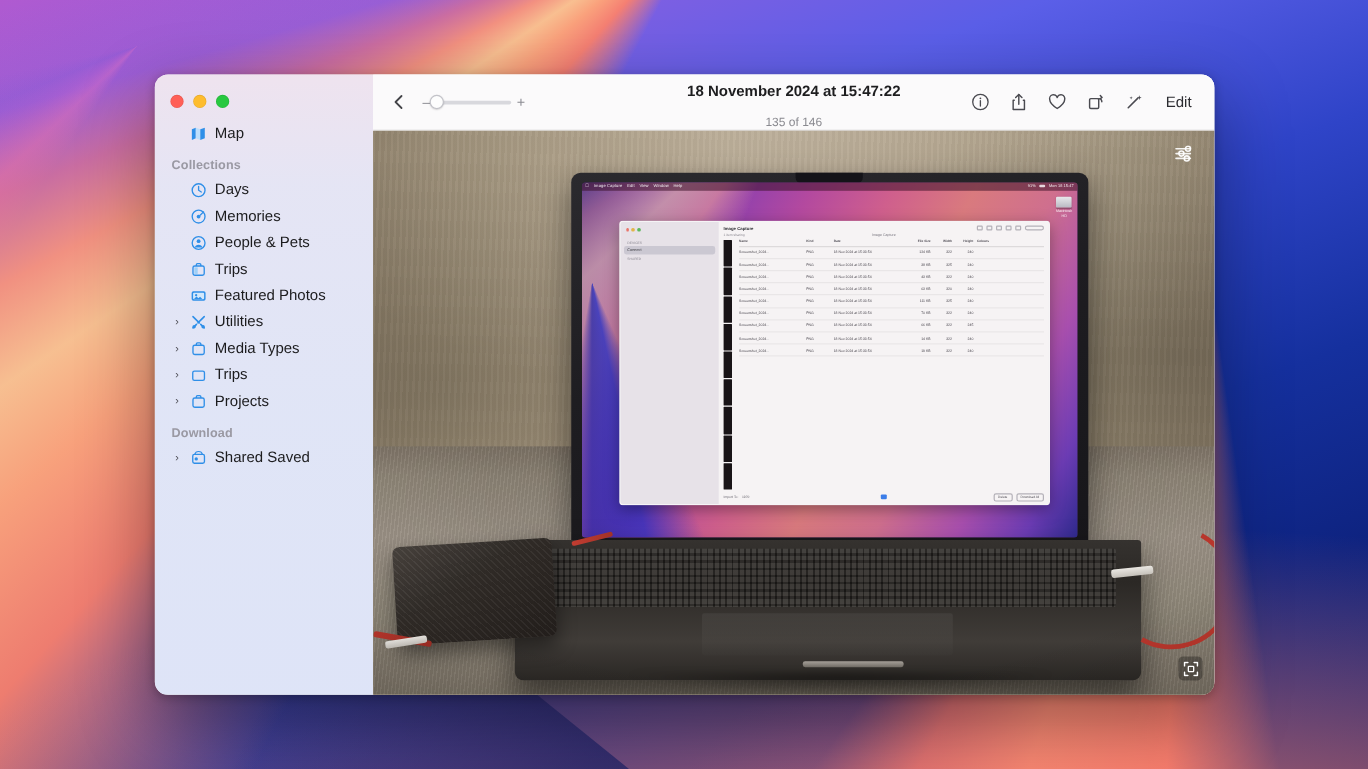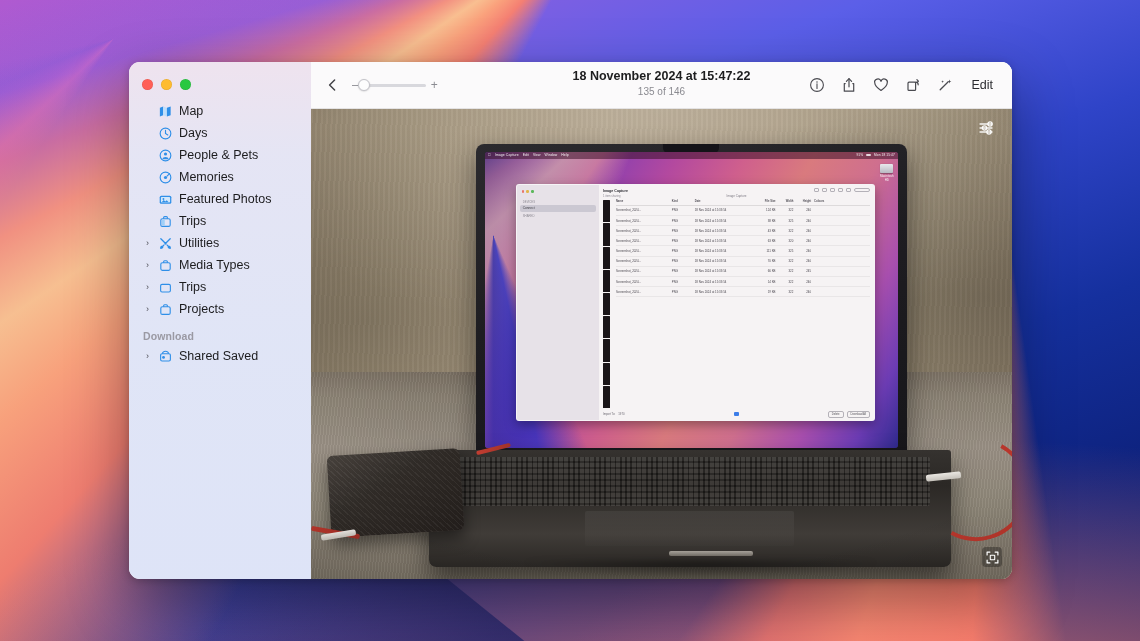--- a/index.html
+++ b/index.html
@@ -219,21 +219,21 @@
   .tb-title {
     font-size: 12.5px;
     font-weight: 600;
     color: #1d1d1f;
     line-height: 16px;
   }
   .tb-sub {
     font-size: 10px;
     color: #8a8a90;
     line-height: 13px;
-    margin-top: 1px;
+    margin-top: 12px;
   }
   .tb-right {
     margin-left: auto;
     display: flex; align-items: center; gap: 6px;
     position: relative; z-index: 2;
   }
   .edit-btn {
     font-size: 12.5px;
     color: #2b2b30;
     padding: 3px 7px;
@@ -587,75 +587,76 @@
             <svg viewBox="0 0 16 16">
                 <path d="M2 4l3.5-1.4V12L2 13.4z" fill="#2f8fe8"></path>
                 <path d="M5.5 2.6L9.5 4v9.4L5.5 12z" fill="#bedffc"></path>
                 <path d="M9.5 4L13.5 2.6V12L9.5 13.4z" fill="#2f8fe8"></path>
               </svg>
           </span>
           <span class="sb-label">Map</span>
         </li>
       </ul>
 
+      <div class="sb-section">Collections</div>
       <ul class="sb-list">
         <li class="sb-item">
           <span class="disclosure spacer">›</span>
           <span class="sb-icon">
             <svg viewBox="0 0 16 16">
                 <circle cx="8" cy="8" r="5.7" fill="none" stroke="#2f8fe8" stroke-width="1.2"></circle>
                 <path d="M8 4.7V8l2.4 1.6" stroke="#2f8fe8" stroke-width="1.2" fill="none" stroke-linecap="round"></path>
               </svg>
           </span>
           <span class="sb-label">Days</span>
+        </li>
+        <li class="sb-item">
+          <span class="disclosure spacer">›</span>
+          <span class="sb-icon">
+            <svg viewBox="0 0 16 16">
+                <circle cx="8" cy="8" r="5.7" fill="none" stroke="#2f8fe8" stroke-width="1.2"></circle>
+                <circle cx="8" cy="8" r="1.7" fill="#2f8fe8"></circle>
+                <path d="M9.6 6.6l2.8-2.8" stroke="#2f8fe8" stroke-width="1.2" stroke-linecap="round"></path>
+              </svg>
+          </span>
+          <span class="sb-label">Memories</span>
         </li>
         <li class="sb-item">
           <span class="disclosure spacer">›</span>
           <span class="sb-icon">
             <svg viewBox="0 0 16 16">
                 <circle cx="8" cy="8" r="5.7" fill="none" stroke="#2f8fe8" stroke-width="1.2"></circle>
                 <circle cx="8" cy="6.4" r="1.7" fill="#2f8fe8"></circle>
                 <path d="M4.4 12.1a3.8 3.8 0 017.2 0" fill="#2f8fe8"></path>
               </svg>
           </span>
           <span class="sb-label">People &amp; Pets</span>
         </li>
         <li class="sb-item">
           <span class="disclosure spacer">›</span>
           <span class="sb-icon">
             <svg viewBox="0 0 16 16">
-                <circle cx="8" cy="8" r="5.7" fill="none" stroke="#2f8fe8" stroke-width="1.2"></circle>
-                <circle cx="8" cy="8" r="1.7" fill="#2f8fe8"></circle>
-                <path d="M9.6 6.6l2.8-2.8" stroke="#2f8fe8" stroke-width="1.2" stroke-linecap="round"></path>
-              </svg>
-          </span>
-          <span class="sb-label">Memories</span>
+                <rect x="3" y="5" width="10" height="8.2" rx="1.6" fill="none" stroke="#2f8fe8" stroke-width="1.2"></rect>
+                <path d="M6 5V3.8a1 1 0 011-1h2a1 1 0 011 1V5" fill="none" stroke="#2f8fe8" stroke-width="1.2"></path>
+                <rect x="4.2" y="6.2" width="3" height="5.8" fill="#9fd0f8"></rect>
+              </svg>
+          </span>
+          <span class="sb-label">Trips</span>
         </li>
         <li class="sb-item">
           <span class="disclosure spacer">›</span>
           <span class="sb-icon">
             <svg viewBox="0 0 16 16">
                 <rect x="1.8" y="4" width="12.4" height="8.4" rx="1.6" fill="#2f8fe8"></rect>
                 <rect x="3.1" y="5.3" width="9.8" height="5.8" rx="0.9" fill="#d3e8fb"></rect>
                 <circle cx="5.8" cy="7.4" r="1" fill="#2f8fe8"></circle>
                 <path d="M3.9 10.9l2.2-2.3 1.7 1.6 1.5-1.3 2 2z" fill="#2f8fe8"></path>
               </svg>
           </span>
           <span class="sb-label">Featured Photos</span>
-        </li>
-        <li class="sb-item">
-          <span class="disclosure spacer">›</span>
-          <span class="sb-icon">
-            <svg viewBox="0 0 16 16">
-                <rect x="3" y="5" width="10" height="8.2" rx="1.6" fill="none" stroke="#2f8fe8" stroke-width="1.2"></rect>
-                <path d="M6 5V3.8a1 1 0 011-1h2a1 1 0 011 1V5" fill="none" stroke="#2f8fe8" stroke-width="1.2"></path>
-                <rect x="4.2" y="6.2" width="3" height="5.8" fill="#9fd0f8"></rect>
-              </svg>
-          </span>
-          <span class="sb-label">Trips</span>
         </li>
         <li class="sb-item">
           <span class="disclosure">›</span>
           <span class="sb-icon">
             <svg viewBox="0 0 16 16">
                 <path d="M3 3l5.6 5.6M13 3L7.4 8.6" stroke="#2f8fe8" stroke-width="1.4" stroke-linecap="round"></path>
                 <path d="M3 13l3.1-3.1M13 13l-3.1-3.1" stroke="#2f8fe8" stroke-width="1.4" stroke-linecap="round"></path>
                 <circle cx="4" cy="12" r="1.5" fill="#2f8fe8"></circle>
                 <circle cx="12" cy="12" r="1.5" fill="#2f8fe8"></circle>
               </svg>

